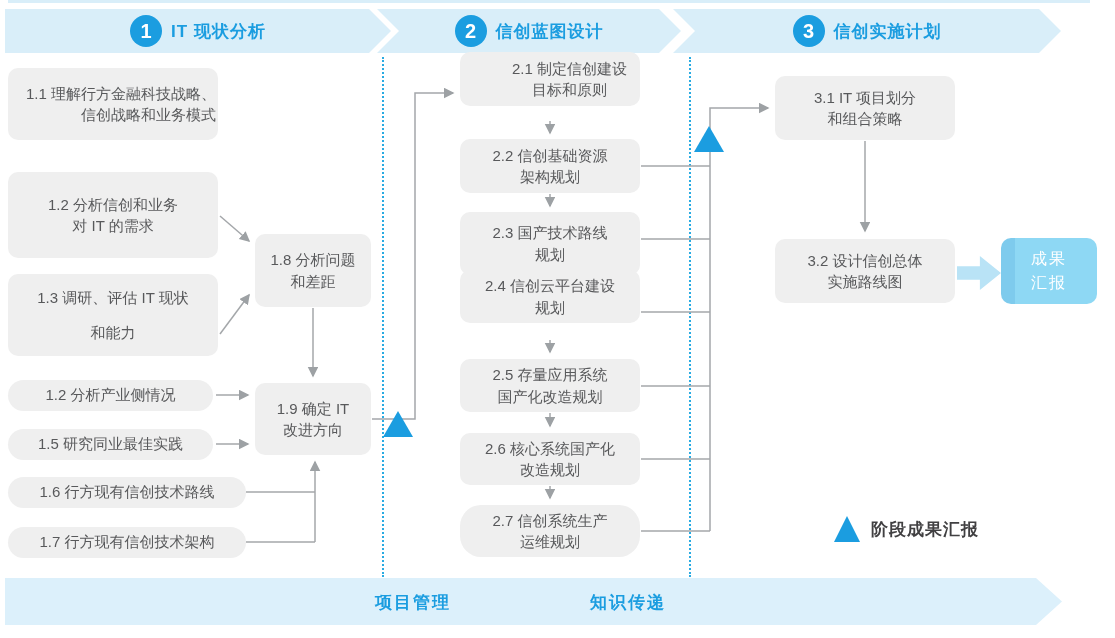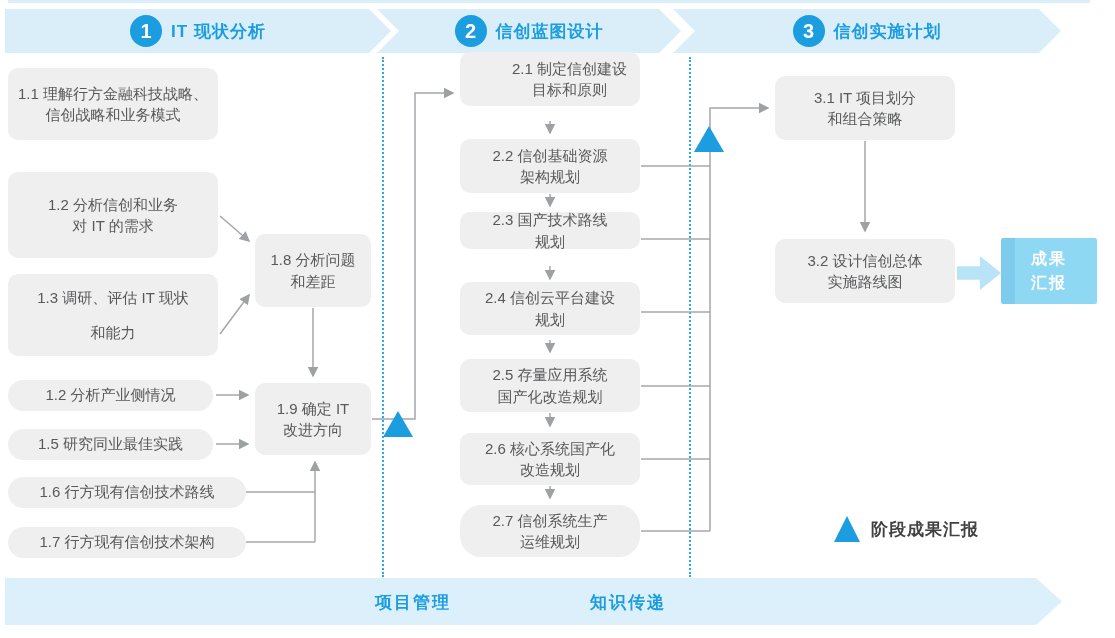--- a/index.html
+++ b/index.html
@@ -26,45 +26,45 @@
   .connectors { position:absolute; left:0; top:0; z-index:2; }
 
   
   .gbox { position:absolute; background:#efefef; border-radius:10px; color:#58595b;
           font-size:15px; line-height:1.42; text-align:center; display:flex; flex-direction:column;
           align-items:center; justify-content:center; z-index:3; padding:0 2px; }
   .gbox span { display:block; white-space:nowrap; }
   .pill { position:absolute; background:#efefef; border-radius:17px; color:#58595b; font-size:15px;
           display:flex; align-items:center; justify-content:center; white-space:nowrap; z-index:3; }
 
-  .b-1-1 { left:8px;   top:68px;  width:210px; height:72px; }
+  .b-1-1 { left:8px;   top:68px;  width:210px; height:72px;align-items:flex-end; }
   .b-1-2 { left:8px;   top:172px; width:210px; height:86px; }
   .b-1-3 { left:8px;   top:274px; width:210px; height:82px;gap:13px; }
   .p-1-4 { left:8px;   top:380px; width:205px; height:31px; }
   .p-1-5 { left:8px;   top:429px; width:205px; height:31px; }
   .p-1-6 { left:8px;   top:477px; width:238px; height:31px; }
   .p-1-7 { left:8px;   top:527px; width:238px; height:31px; }
   .b-1-8 { left:255px; top:234px; width:116px; height:73px; }
   .b-1-9 { left:255px; top:383px; width:116px; height:72px; }
 
   .b-2-1 { left:460px; top:52px;  width:180px; height:54px;padding-left:41px; }
   .b-2-2 { left:460px; top:139px; width:180px; height:54px; }
-  .b-2-3 { left:460px; top:212px; width:180px; height:37px; }
-  .b-2-4 { left:460px; top:282px; width:180px; height:53px; }
+  .b-2-3 { left:460px; top:212px; width:180px; height:63px; }
+  .b-2-4 { left:460px; top:270px; width:180px; height:53px; }
   .b-2-5 { left:460px; top:359px; width:180px; height:53px; }
   .b-2-6 { left:460px; top:433px; width:180px; height:52px;border-radius:10px; }
   .b-2-7 { left:460px; top:505px; width:180px; height:52px;border-radius:21px; }
 
   .b-3-1 { left:775px; top:76px;  width:180px; height:64px; }
   .b-3-2 { left:775px; top:239px; width:180px; height:64px; }
 
   
-  .result { position:absolute; left:1001px; top:238px; width:96px; height:66px; border-radius:2px;
+  .result { position:absolute; left:1001px; top:238px; width:96px; height:66px; border-radius:10px;
             background:linear-gradient(90deg,#7ecbed 0 14px,#8ed8f4 14px); color:#ffffff;
-            font-size:16px; font-weight:bold; line-height:1.5; display:flex; flex-direction:column;
+            font-size:16px; font-weight:normal; line-height:1.5; display:flex; flex-direction:column;
             align-items:center; justify-content:center; z-index:3; letter-spacing:2px; }
   .blockarrow { position:absolute; left:957px; top:256px; width:44px; height:34px; background:#b9e3f6; z-index:3;
             clip-path:polygon(0 30%, 52% 30%, 52% 0, 100% 50%, 52% 100%, 52% 70%, 0 70%); }
 
   
   .tri { position:absolute; width:0; height:0; border-left:15px solid transparent;
          border-right:15px solid transparent; border-bottom:26px solid #1b9de0; z-index:4; }
   .t1 { left:383px; top:411px; }
   .t2 { left:694px; top:126px; }
 

